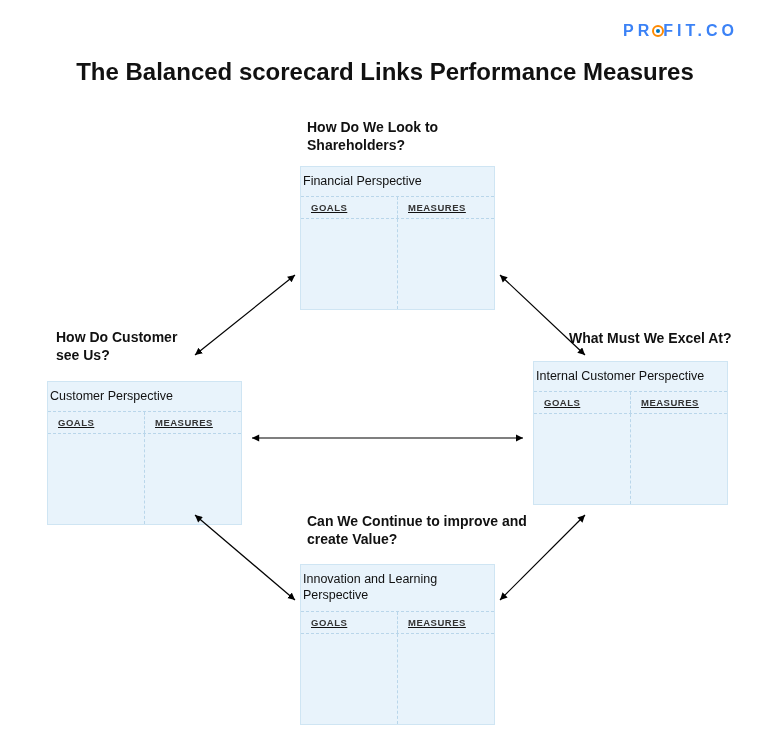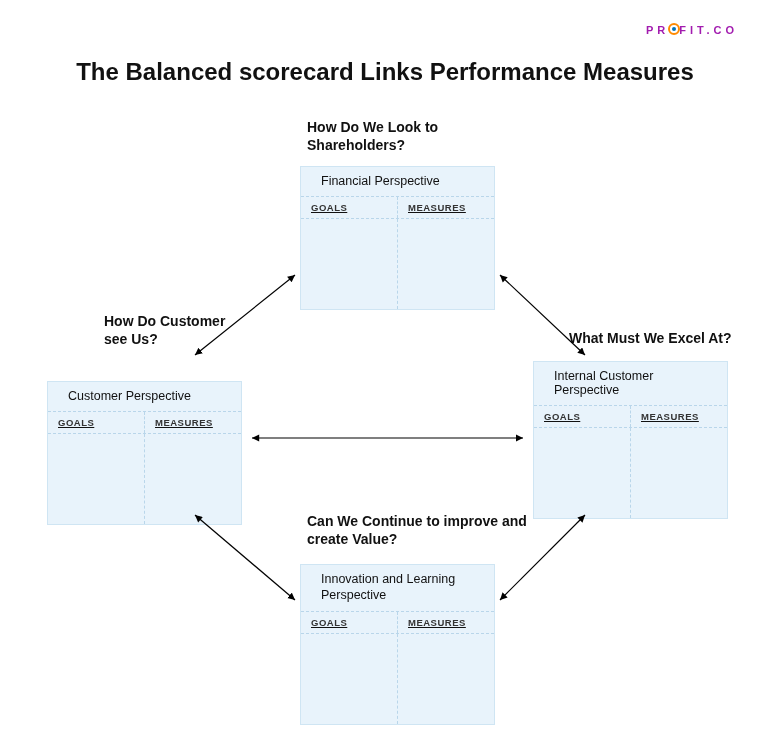--- a/index.html
+++ b/index.html
@@ -11,22 +11,22 @@
     font-family: "Segoe UI", Arial, sans-serif;
     position: relative;
     color: #111;
   }
   .logo {
     position: absolute;
     top: 22px;
     right: 32px;
     font-weight: 700;
     letter-spacing: 4px;
-    font-size: 11px;
-    color: #a21caf;
+    font-size: 16px;
+    color: #3b82f6;
   }
   .logo .o-icon {
     display: inline-block;
     width: 12px;
     height: 12px;
     border: 2px solid #ff8a00;
     border-radius: 50%;
     position: relative;
     top: 1px;
     margin: 0 -1px;
@@ -56,21 +56,21 @@
     max-width: 220px;
   }
   .card {
     position: absolute;
     width: 195px;
     background: #e8f3fb;
     border: 1px solid #cfe5f3;
     font-size: 12px;
   }
   .card .card-title {
-    padding: 7px 10px 8px 20px;
+    padding: 7px 10px 8px 2px;
     font-size: 12.5px;
     font-weight: 400;
     border-bottom: 1px dashed #b9d6ea;
   }
   .card .cols {
     display: flex;
     border-bottom: 1px dashed #b9d6ea;
     text-decoration: underline;
   }
   .card .col-head {
@@ -90,21 +90,21 @@
   }
   .card .body-cell {
     flex: 1;
   }
   .card .body-cell:first-child {
     border-right: 1px dashed #b9d6ea;
   }
 
   
   #q-top    { top: 118px; left: 307px; }
-  #q-left   { top: 312px; left: 56px; margin-left: 48px; }
+  #q-left   { top: 328px; left: 56px; }
   #q-right  { top: 329px; left: 569px; }
   #q-bottom { top: 512px; left: 307px; }
 
   #card-top    { top: 166px; left: 300px; }
   #card-left   { top: 361px; left: 47px; margin-top: 20px; }
   #card-right  { top: 361px; left: 533px; }
   #card-bottom { top: 564px; left: 300px; }
 
   svg.arrows {
     position: absolute;

